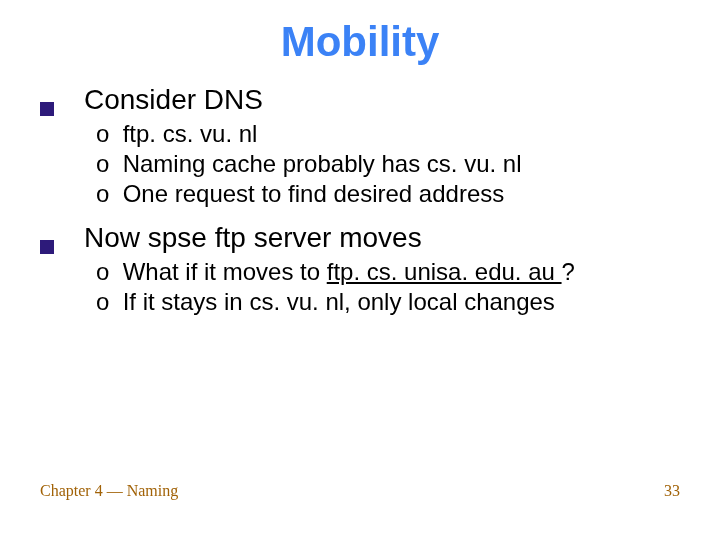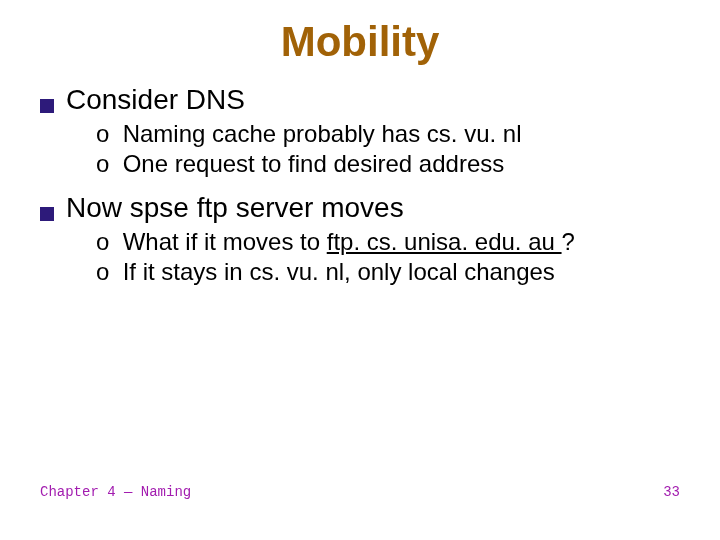--- a/index.html
+++ b/index.html
@@ -1,39 +1,43 @@
 <!DOCTYPE html>
 <html><head>
 <meta charset="utf-8">
 <style>
   * { margin: 0; padding: 0; box-sizing: border-box; }
   html, body { width: 720px; height: 540px; background: #fff; font-family: "Comic Sans MS", "Comic Sans", cursive, sans-serif; color: #000; }
   .slide { position: relative; width: 720px; height: 540px; padding: 18px 40px 0 40px; }
-  .title { text-align: center; font-size: 42px; color: #a16207; margin-bottom: 18px; }
-  .level1 { font-size: 28px; margin: 6px 0 4px 0; display: flex; align-items: center; }
+  .title { text-align: center; font-size: 42px; color: #3b82f6; margin-bottom: 18px; }
+  .level1 { font-size: 28px; margin: 6px 0 4px 0; display: flex; align-items: flex-end; gap: 18px; }
   .l1-bullet { display: inline-block; width: 14px; height: 14px; background: #2d1a7a; margin: 12px 12px 0 0; flex-shrink: 0; }
   .l1-text { }
   .level2-group { margin: 2px 0 14px 56px; }
   .level2 { font-size: 24px; margin: 2px 0; }
   .l2-bullet { display: inline-block; width: 20px; color: #000; }
   .underline { text-decoration: underline; }
-  .footer { position: absolute; bottom: 40px; left: 40px; right: 40px; display: flex; justify-content: space-between; font-size: 14px; font-family: Liberation Mono, monospace; color: #a21caf; }
+  .footer { position: absolute; bottom: 40px; left: 40px; right: 40px; display: flex; justify-content: space-between; font-size: 16px; font-family: Liberation Serif, serif; color: #a16207; }
 </style>
 </head>
 <body>
 
 <div class="slide">
 
   <h1 class="title">Mobility</h1>
 
   <div class="level1">
     <span class="l1-bullet"></span>
     <span class="l1-text">Consider DNS</span>
   </div>
   <div class="level2-group">
+    <div class="level2">
+      <span class="l2-bullet">o</span>
+      <span>ftp. cs. vu. nl</span>
+    </div>
     <div class="level2">
       <span class="l2-bullet">o</span>
       <span>Naming cache probably has cs. vu. nl</span>
     </div>
     <div class="level2">
       <span class="l2-bullet">o</span>
       <span>One request to find desired address</span>
     </div>
   </div>
 

